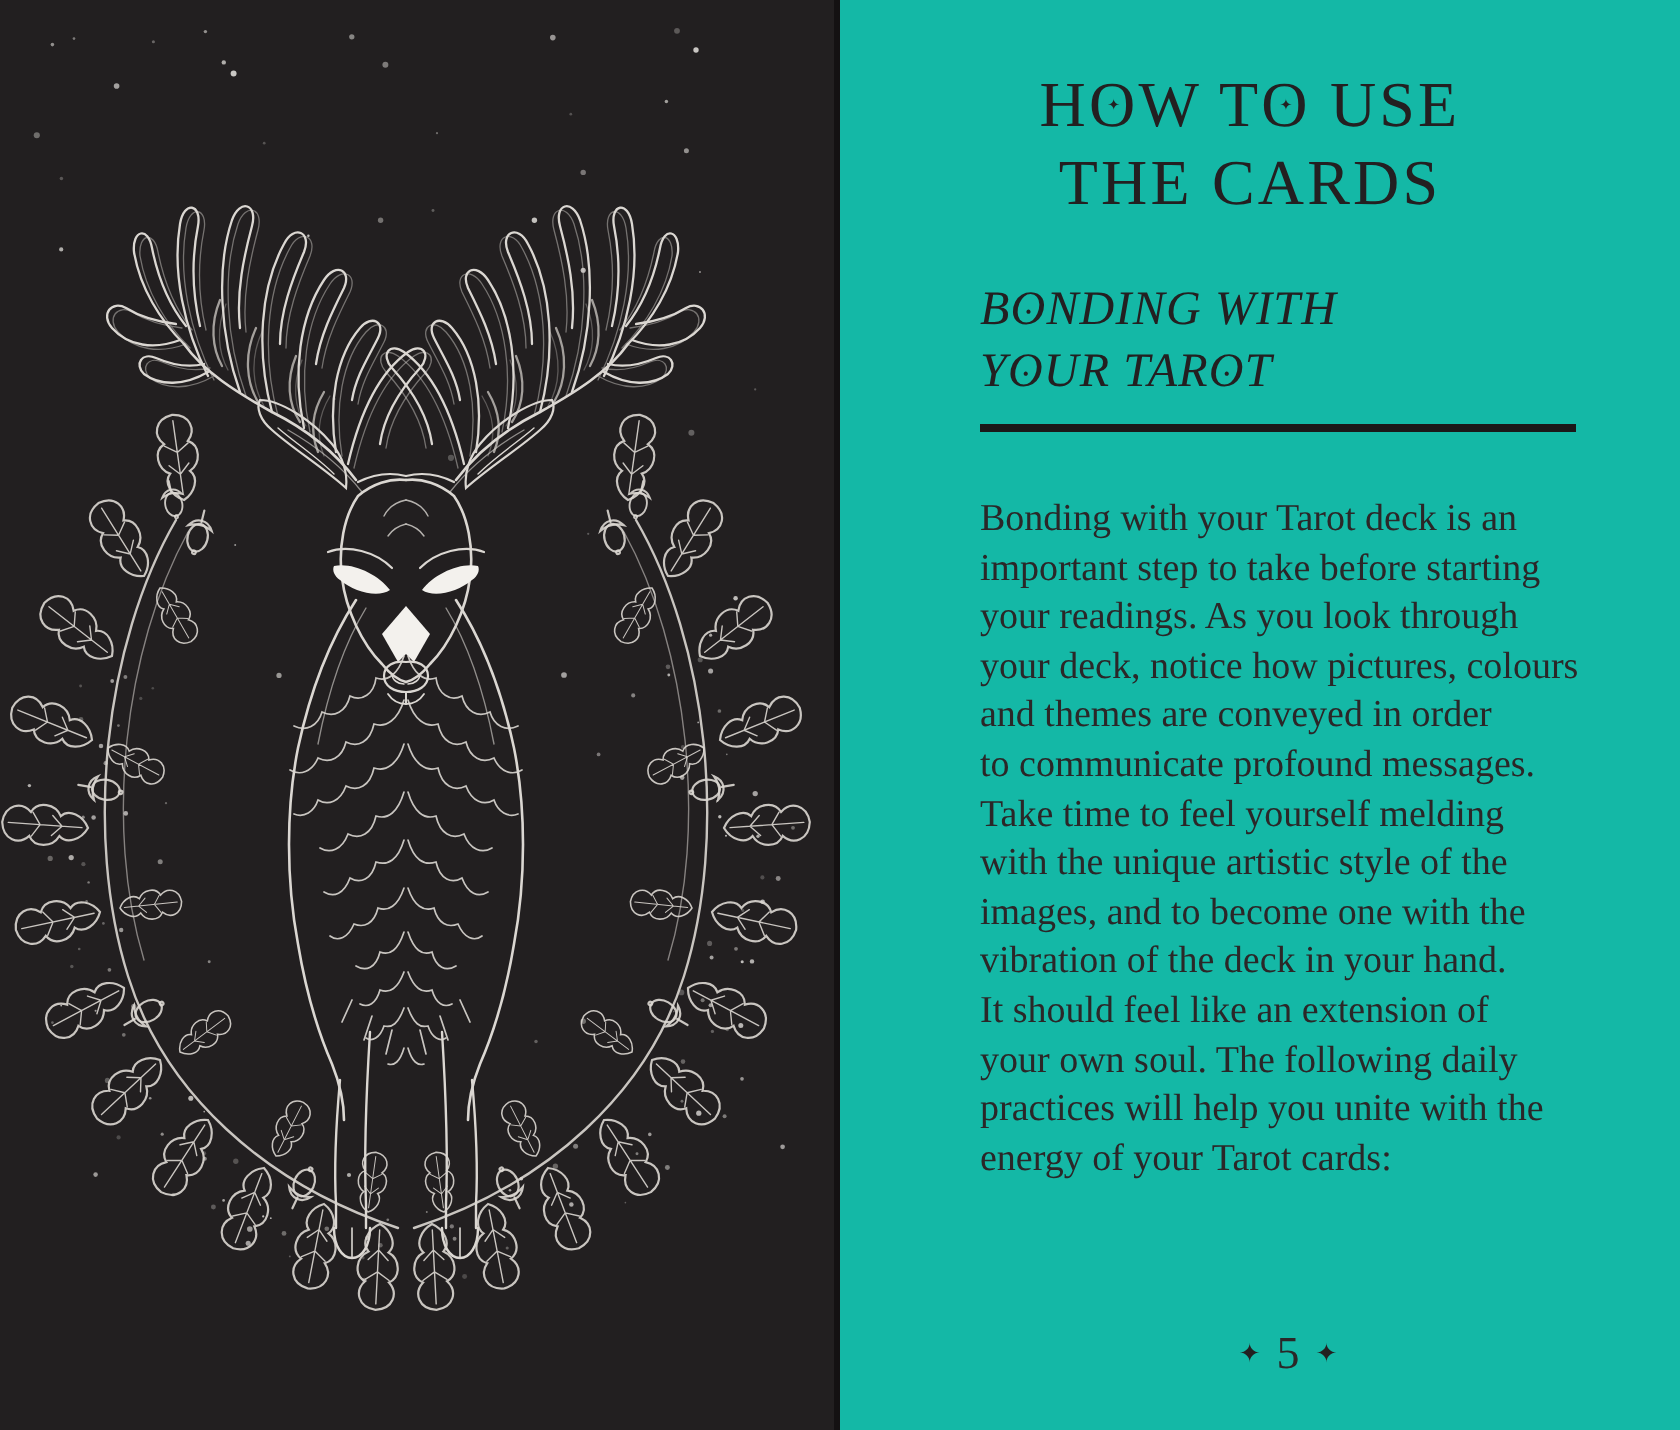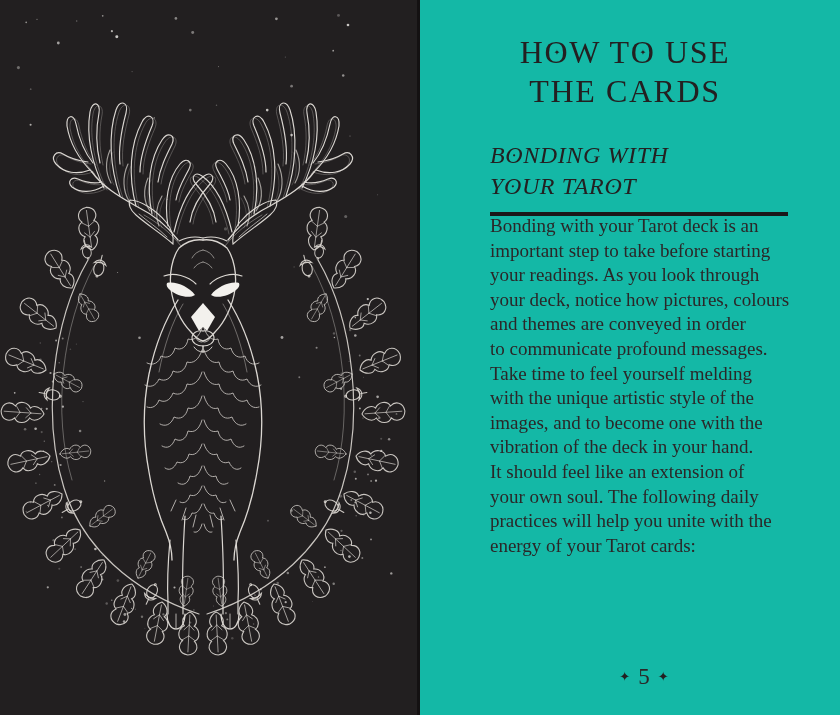--- a/index.html
+++ b/index.html
@@ -14,21 +14,21 @@
   
   .page-right{width:420px;height:715px;position:relative;background:#14b8a6;
               color:#262223;flex:none;}
   .chapter-title{position:absolute;top:33px;left:0;right:10px;margin:0;
     font-size:32px;line-height:39px;font-weight:400;text-align:center;
     letter-spacing:.05em;white-space:pre-line;color:#232021;}
   .section-head{position:absolute;left:70px;top:140px;width:298px;}
   .section-head h2{margin:0;font-size:24px;line-height:31px;font-weight:400;
     letter-spacing:.025em;white-space:pre-line;color:#232021;font-style:italic;}
   .rule{margin-top:10px;height:3.5px;background:#1b1819;width:298px;}
-  .body-text{position:absolute;left:70px;top:214px;width:322px;margin:0;
+  .body-text{position:absolute;left:70px;top:248px;width:322px;margin:0;
     font-size:19px;line-height:24.6px;white-space:pre-line;color:#2b2728;}
   .page-number{position:absolute;left:70px;top:663px;width:308px;text-align:center;
     font-size:23px;line-height:28px;color:#2b2728;}
   .page-number .orn{font-family:"DejaVu Sans",sans-serif;font-size:13px;
     position:relative;top:-3px;padding:0 8px;color:#232021;}
 
   
   .o-wrap{position:relative;display:inline-block;}
   .o-mark{position:absolute;left:50%;top:51%;transform:translate(-50%,-50%);
     font-size:.24em;line-height:1;font-family:"DejaVu Sans",sans-serif;

